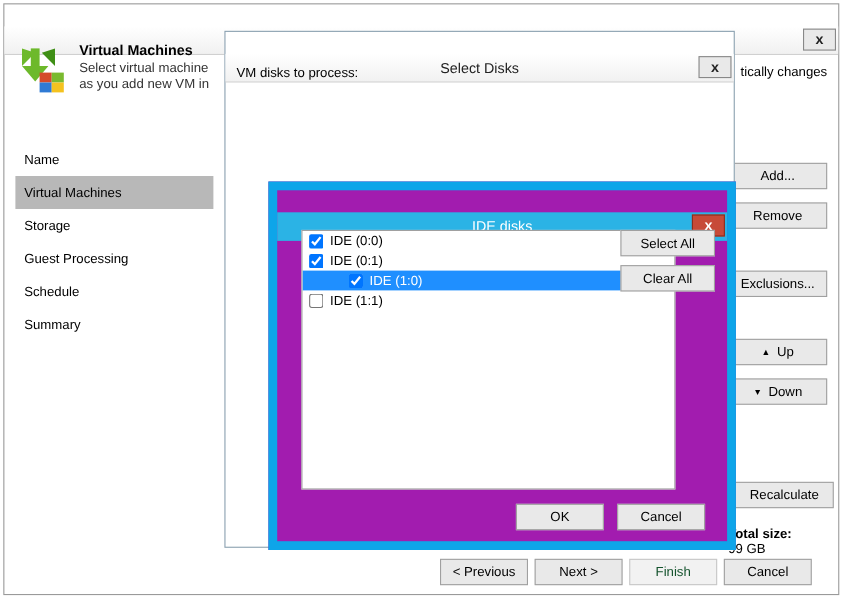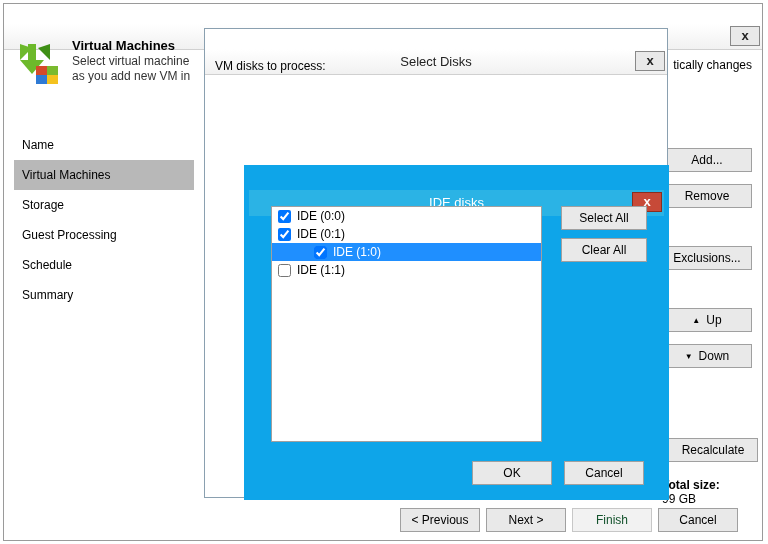--- a/index.html
+++ b/index.html
@@ -37,24 +37,24 @@
 
   
   #selectdisks { left:204px; top:28px; width:464px; height:470px; z-index:5; border:1px solid #8aa0b0; }
   #selectdisks .body { position:absolute; left:10px; right:10px; top:30px; bottom:10px; font-size:12px; }
   .opt-label { font-size:12px; margin-bottom:6px; display:block;}
   .radios label { display:flex; align-items:center; gap:6px; padding:4px 10px; font-size:12px; }
   input[type=radio]{ margin:0; }
   .sd-btn-edit { position:absolute; right:12px; top:164px; width:56px; height:26px; border:1px solid #4a8fd8; background:#fff; }
 
   
-  #idedisks { left:244px; top:165px; width:425px; height:335px; z-index:10; border:5px solid #0ea5e9; background:#0ea5e9; }
+  #idedisks { left:244px; top:165px; width:425px; height:335px; z-index:10; border:8px solid #0ea5e9; background:#a21caf; }
   #idedisks .titlebar { background:#2bb3e5; color:#fff; height:26px; border:none;}
   #idedisks .body { position:absolute; left:10px; right:10px; top:36px; bottom:10px; }
-  .listbox { position:absolute; left:12px; top:0; width:271px; height:236px; border:1px solid #a0a0a0; background:#fff; font-size:12px; overflow:hidden;}
+  .listbox { position:absolute; left:12px; top:0; width:340px; height:236px; border:1px solid #a0a0a0; background:#fff; font-size:12px; overflow:hidden;}
   .listbox .row { display:flex; align-items:center; gap:6px; padding:1px 6px; height:18px;}
   .listbox .row.sel { background:#1f8fff; color:#fff;padding-left:42px;}
   .listbox input[type=checkbox]{ margin:0; width:13px; height:13px;}
   .ide-side { position:absolute; left:302px; top:0; width:86px; display:flex; flex-direction:column; gap:8px;}
   .ide-bottom { position:absolute; bottom:0; right:10px; display:flex; gap:12px;}
   .ide-bottom .btn { width:80px; }
 
 </style>
 </head>
 <body>

